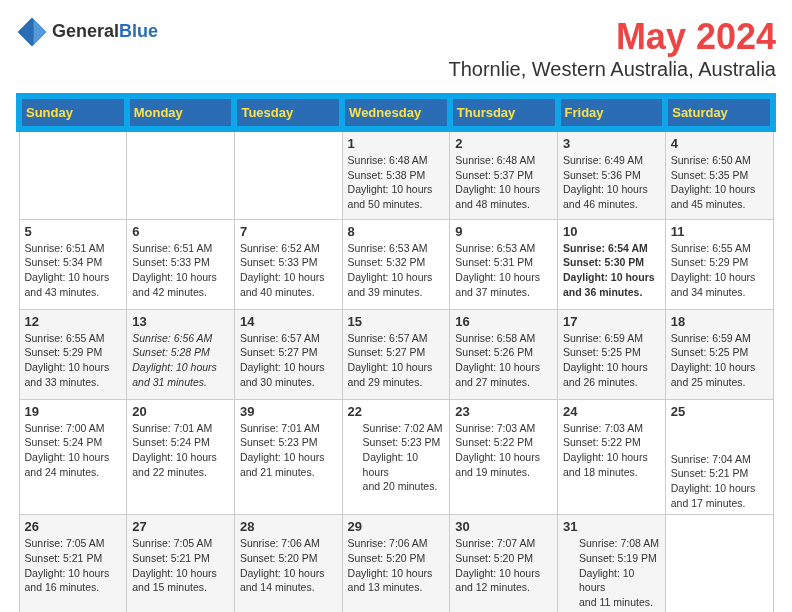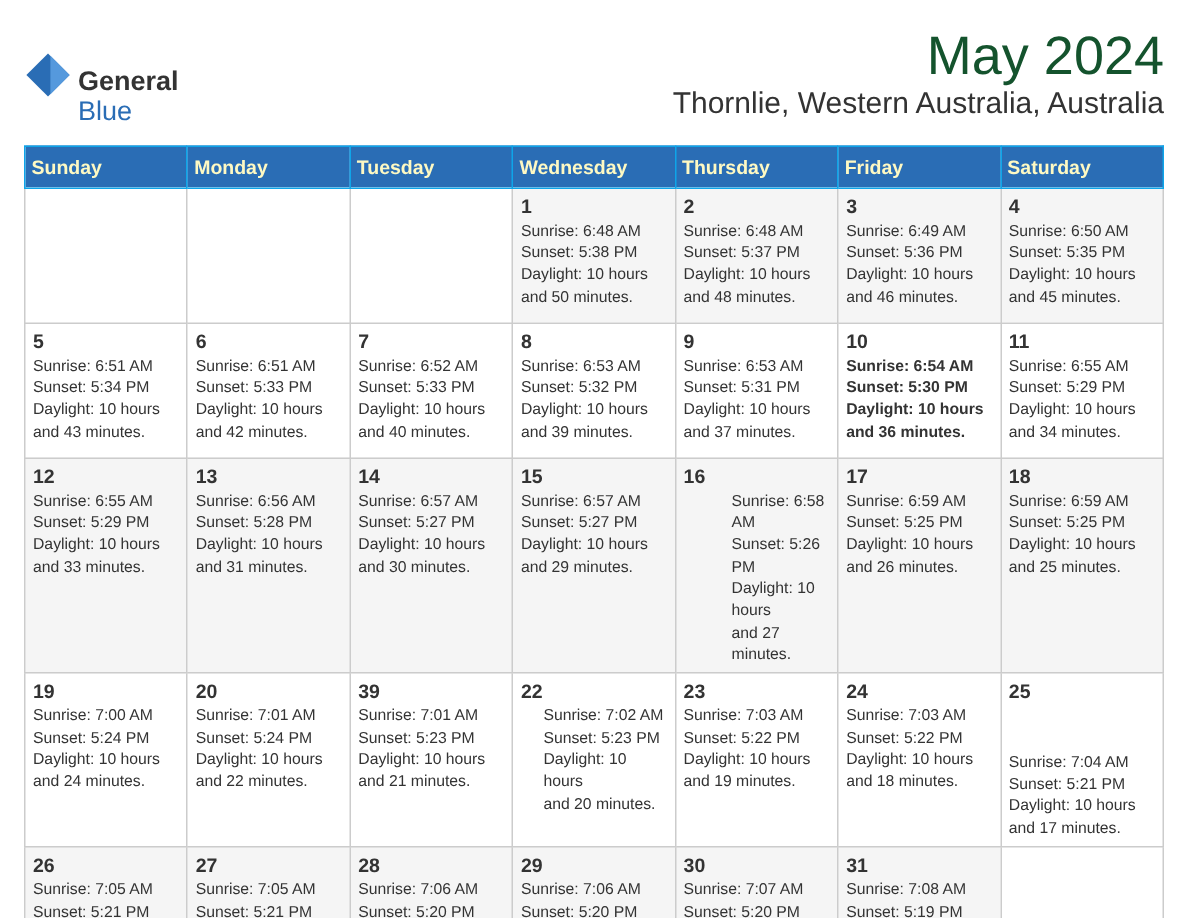--- a/index.html
+++ b/index.html
@@ -15,63 +15,61 @@
       justify-content: space-between;
       align-items: flex-start;
       margin-bottom: 12px;
     }
     .logo {
       display: flex;
       align-items: center;
     }
     .logo-text {
       display: flex;
-      flex-direction: column;
       line-height: 1.1;
-      margin-top: 29px;
     }
     .logo-general {
       font-size: 18px;
       font-weight: bold;
       color: #333;
     }
     .logo-blue {
       font-size: 18px;
-      font-weight: normal;
+      font-weight: bold;
       color: #2a6db5;
     }
     .logo-icon {
       width: 32px;
       height: 32px;
       margin-right: 4px;
     }
     .title-block {
       text-align: right;
     }
     .month-title {
       font-size: 36px;
-      font-weight: normal;
-      color: #14532d;
+      font-weight: bold;
+      color: #ef4444;
     }
     .location-title {
       font-size: 20px;
       color: #333;
     }
     .calendar-table {
       width: 100%;
       border-collapse: collapse;
       table-layout: fixed;
     }
     .calendar-table thead tr th {
       background: #2a6db5;
-      color: #fef9c3;
+      color: #fde047;
       font-size: 13px;
       padding: 6px 4px;
       text-align: left;
-      border: 1px solid #0ea5e9;
+      border: 6px solid #0ea5e9;
     }
     .calendar-table tbody tr td {
       border: 1px solid #ccc;
       vertical-align: top;
       padding: 4px 5px;
       font-size: 11px;
       color: #333;
       background: #fff;
       height: 90px;
     }
@@ -216,42 +214,42 @@
       <tr>
         <td>
           <span class="day-number">12</span>
           <div class="day-info" style="white-space: pre-line;">Sunrise: 6:55 AM
 Sunset: 5:29 PM
 Daylight: 10 hours
 and 33 minutes.</div>
         </td>
         <td>
           <span class="day-number">13</span>
-          <div class="day-info" style="white-space: pre-line;">Sunrise: 6:56 AM
+          <div class="day-info" style="white-space: pre-line; font-style: italic;">Sunrise: 6:56 AM
 Sunset: 5:28 PM
 Daylight: 10 hours
 and 31 minutes.</div>
         </td>
         <td>
           <span class="day-number">14</span>
           <div class="day-info" style="white-space: pre-line;">Sunrise: 6:57 AM
 Sunset: 5:27 PM
 Daylight: 10 hours
 and 30 minutes.</div>
         </td>
         <td>
           <span class="day-number">15</span>
           <div class="day-info" style="white-space: pre-line;">Sunrise: 6:57 AM
 Sunset: 5:27 PM
 Daylight: 10 hours
 and 29 minutes.</div>
         </td>
         <td>
           <span class="day-number">16</span>
-          <div class="day-info" style="white-space: pre-line; margin-left: 32px;">Sunrise: 6:58 AM
+          <div class="day-info" style="white-space: pre-line;">Sunrise: 6:58 AM
 Sunset: 5:26 PM
 Daylight: 10 hours
 and 27 minutes.</div>
         </td>
         <td>
           <span class="day-number">17</span>
           <div class="day-info" style="white-space: pre-line;">Sunrise: 6:59 AM
 Sunset: 5:25 PM
 Daylight: 10 hours
 and 26 minutes.</div>
@@ -346,21 +344,21 @@
         </td>
         <td>
           <span class="day-number">30</span>
           <div class="day-info" style="white-space: pre-line;">Sunrise: 7:07 AM
 Sunset: 5:20 PM
 Daylight: 10 hours
 and 12 minutes.</div>
         </td>
         <td>
           <span class="day-number">31</span>
-          <div class="day-info" style="white-space: pre-line;">Sunrise: 7:08 AM
+          <div class="day-info" style="white-space: pre-line; margin-left: 16px;">Sunrise: 7:08 AM
 Sunset: 5:19 PM
 Daylight: 10 hours
 and 11 minutes.</div>
         </td>
         <td class="empty-cell"></td>
       </tr>
     </tbody>
 </table>
 
 </body></html>

